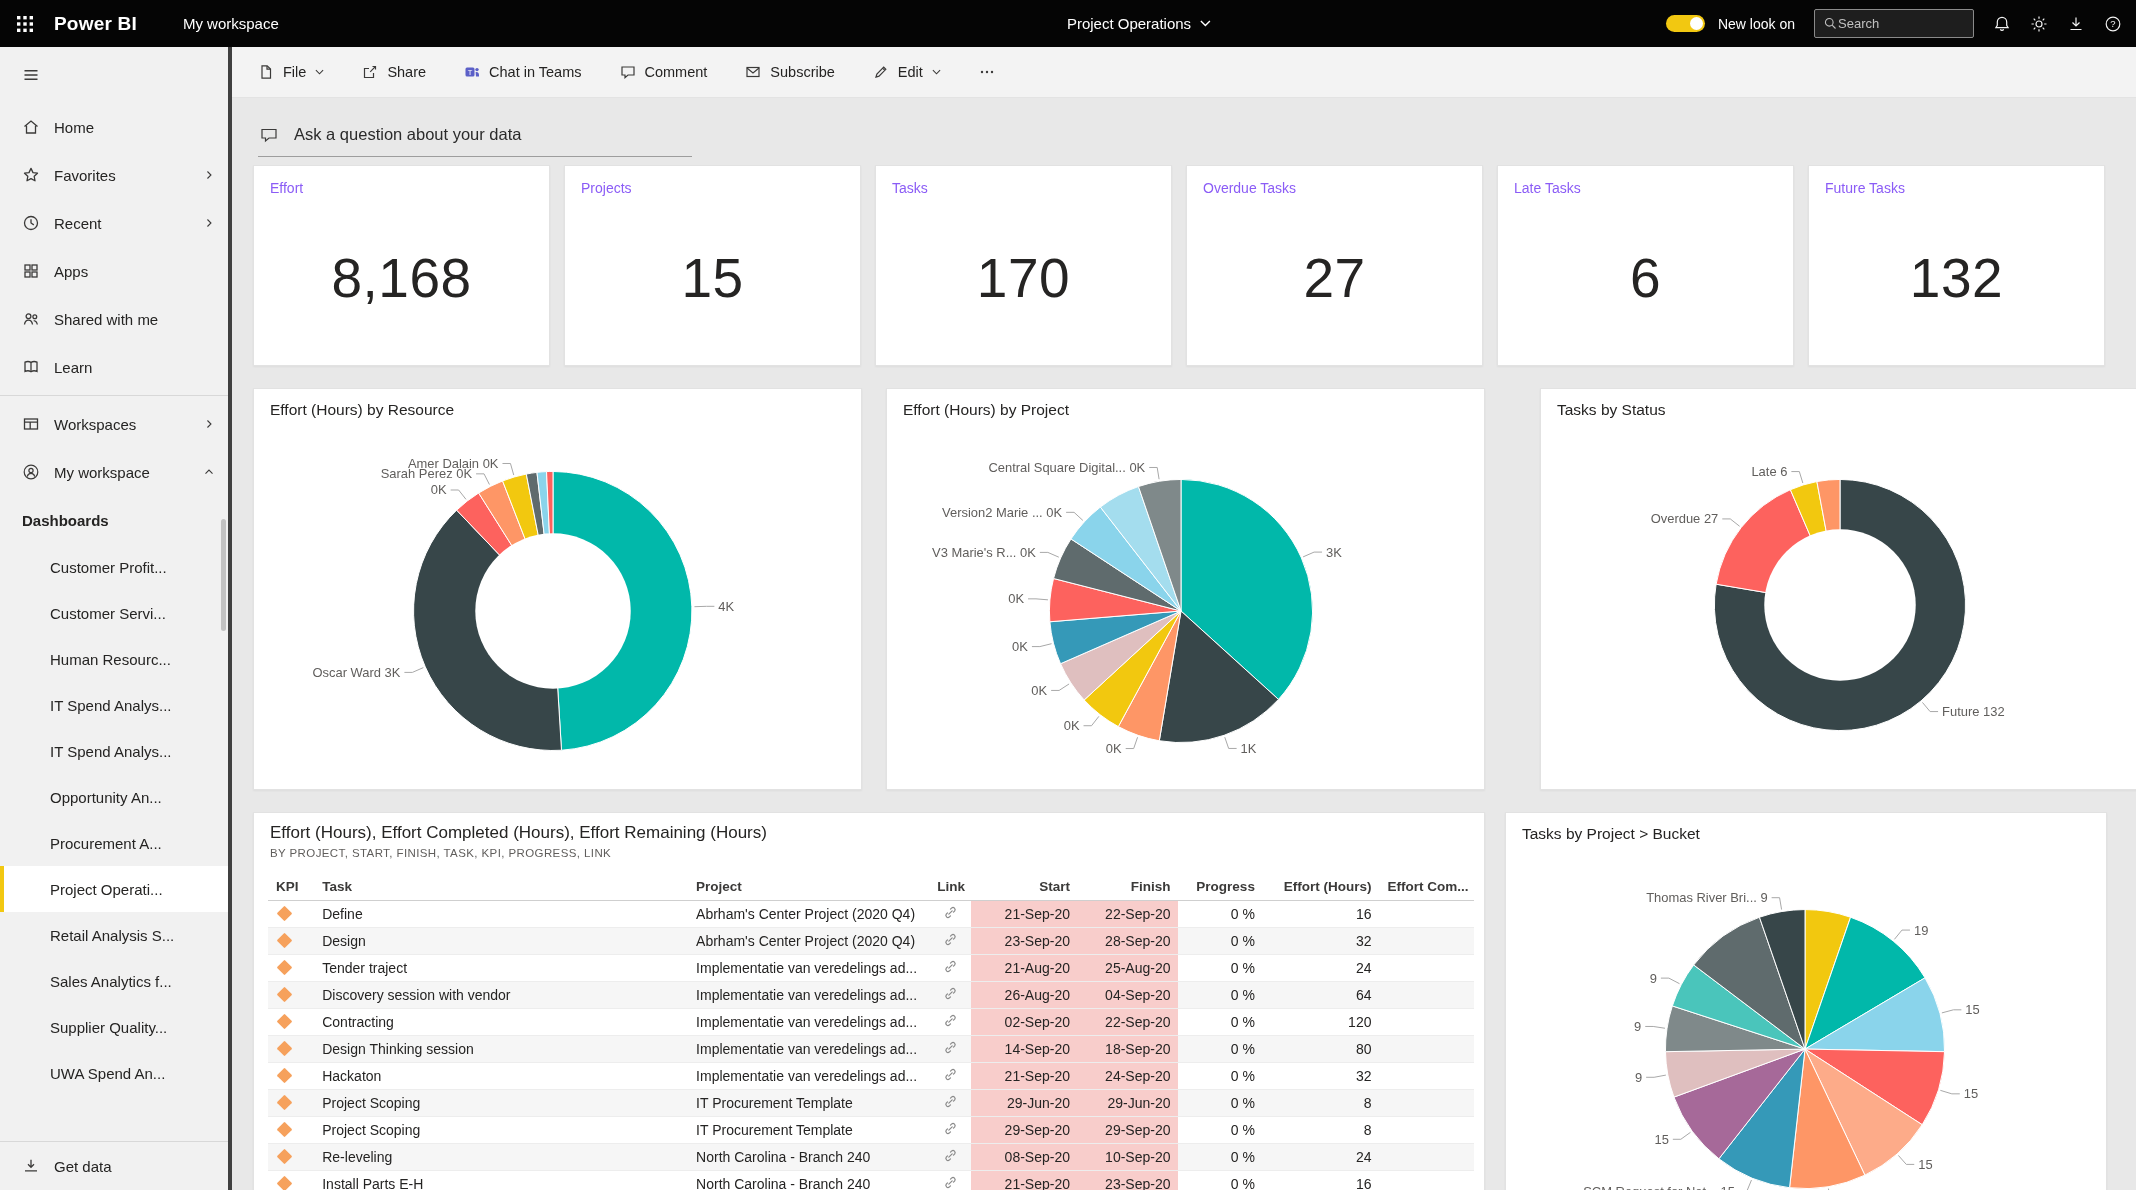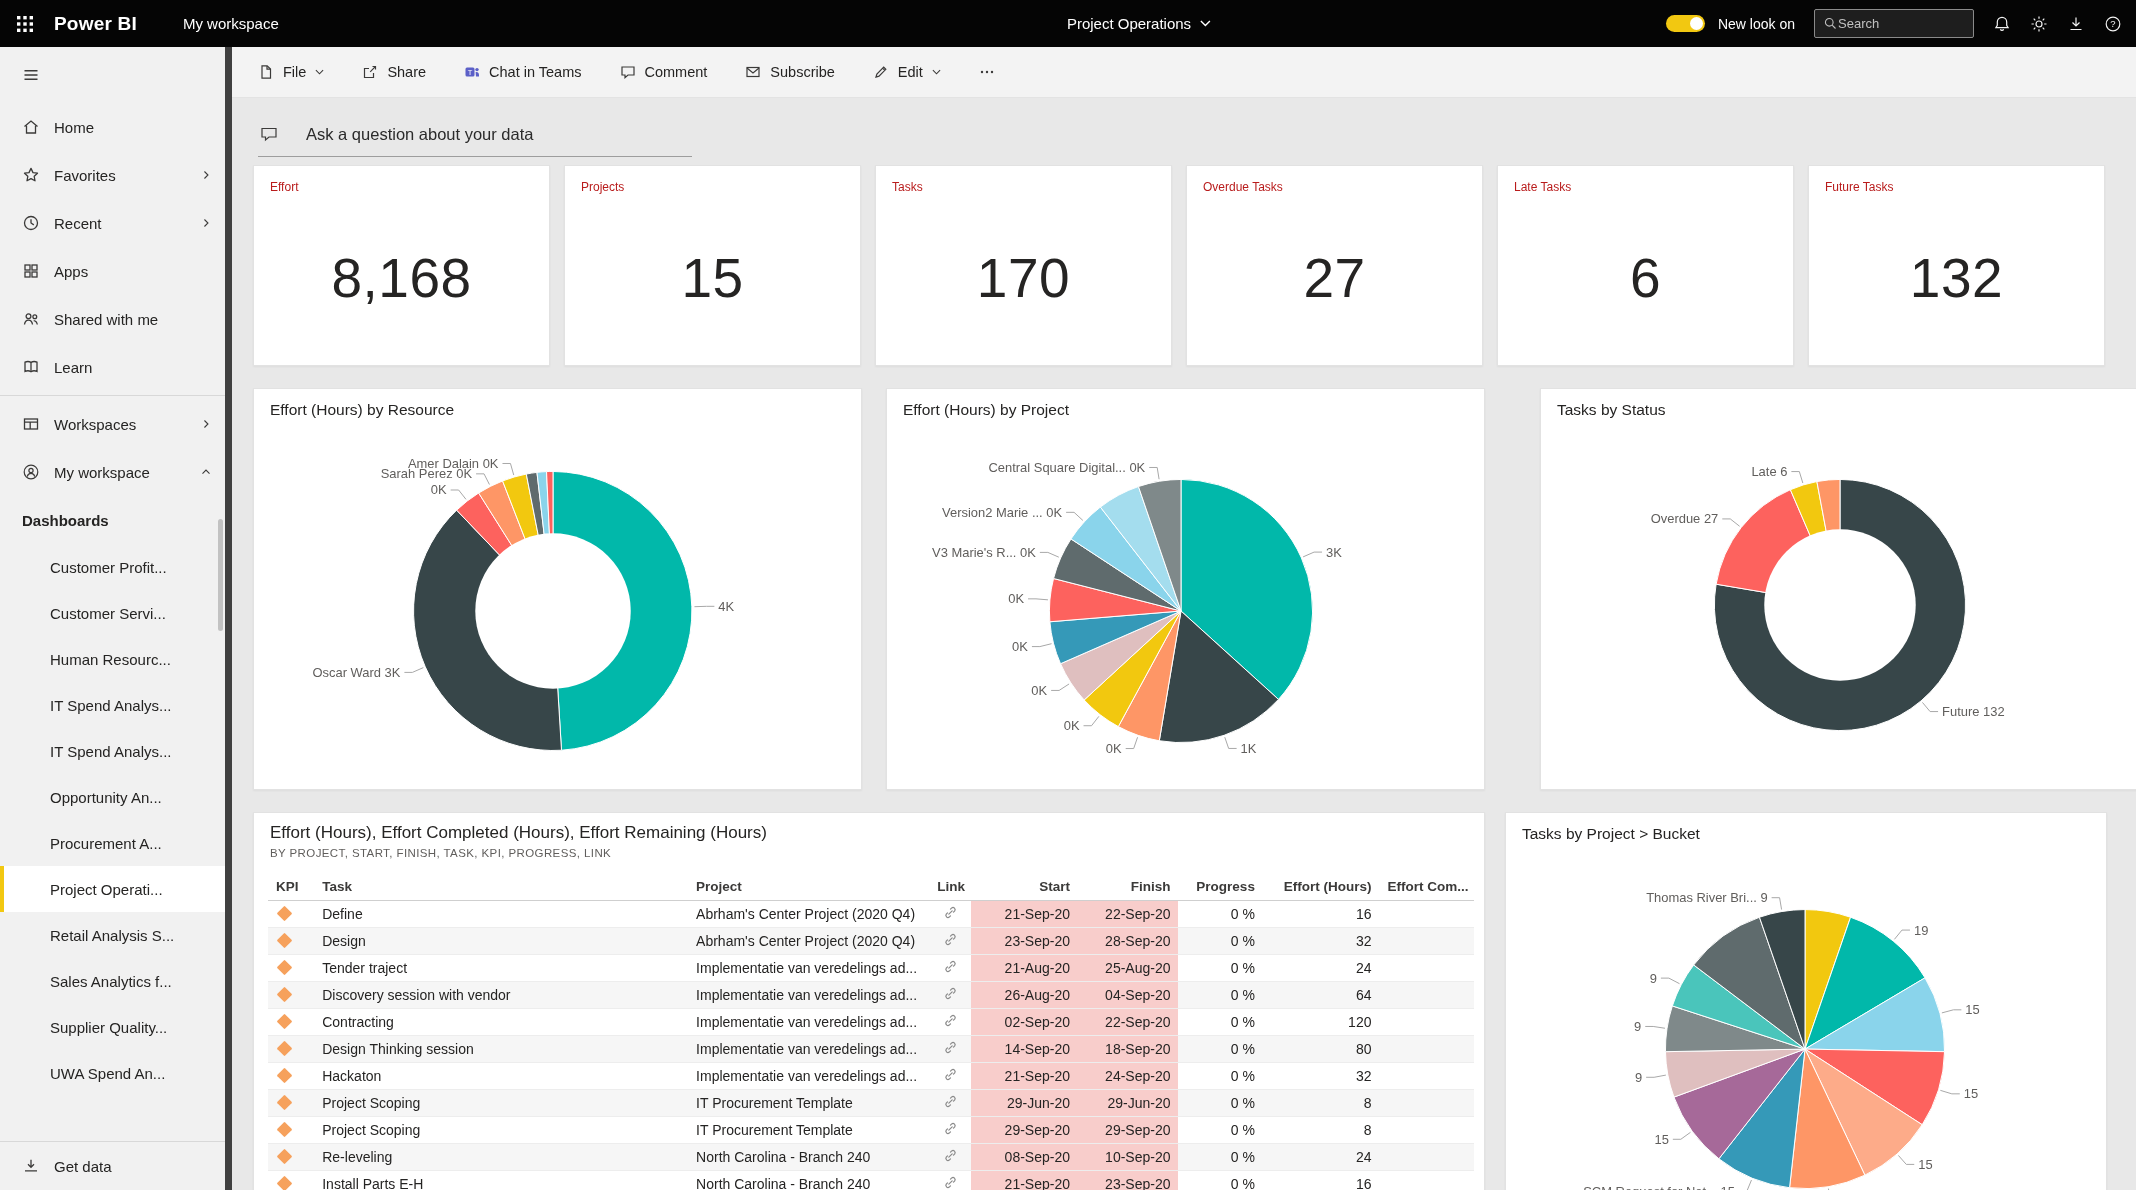--- a/index.html
+++ b/index.html
@@ -22,21 +22,21 @@
   .toggle{width:39px;height:17px;border-radius:9px;background:#F2C811;position:relative;cursor:pointer;}
   .toggle .knob{position:absolute;right:2px;top:2px;width:13px;height:13px;border-radius:50%;background:#fff;}
   .newlook-label{font-size:14px;margin-left:-6px;}
   .search{display:flex;align-items:center;width:160px;height:29px;background:#1e1e1e;
     border:1px solid #8a8a8a;border-radius:2px;padding:0 8px;box-sizing:border-box;cursor:text;}
   .search-ph{color:#c0c0c0;font-size:13px;}
   .tbicon{color:#fff;cursor:pointer;opacity:.95;}
 
   
   .sidebar{position:absolute;left:0;top:47px;bottom:0;width:232px;background:#f1f1f1;
-    border-right:7px solid #404040;overflow:hidden;z-index:20;box-sizing:border-box;}
+    border-right:4px solid #404040;overflow:hidden;z-index:20;box-sizing:border-box;}
   .nav-item{height:48px;display:flex;align-items:center;padding:0 12px 0 22px;gap:14px;font-size:15px;
     color:#252423;cursor:pointer;white-space:nowrap;}
   .nav-item .ic{color:#3b3a39;}
   .nav-item.hamb{height:56px;}
   .chev{margin-left:auto;color:#605E5C;}
   .nav-divider{height:1px;background:#d8d8d8;margin:4px 0;}
   .dash-label{height:48px;display:flex;align-items:center;padding-left:22px;font-size:15px;font-weight:700;}
   .dash-item{height:46px;display:flex;align-items:center;padding-left:46px;font-size:15px;cursor:pointer;
     border-left:4px solid transparent;white-space:nowrap;overflow:hidden;}
   .dash-item.selected{background:#ffffff;border-left-color:#F2C811;}
@@ -44,31 +44,31 @@
   .get-data{position:absolute;left:0;right:0;bottom:0;height:48px;display:flex;align-items:center;gap:14px;
     padding-left:22px;border-top:1px solid #d8d8d8;background:#f1f1f1;font-size:15px;cursor:pointer;}
   .get-data .ic{color:#3b3a39;}
 
   
   .canvas{position:absolute;left:232px;top:47px;right:0;bottom:0;background:#e8e8e8;overflow:hidden;}
   .toolbar{position:absolute;left:0;top:0;right:0;height:50px;background:#f3f3f3;border-bottom:1px solid #e3e3e3;
     display:flex;align-items:center;padding-left:26px;gap:38px;}
   .tb-item{display:flex;align-items:center;gap:9px;font-size:14.5px;color:#252423;cursor:pointer;justify-content:space-between;}
   .tb-item .ic16{color:#3b3a39;}
-  .qna{position:absolute;left:26px;top:72px;width:430px;display:flex;align-items:flex-start;gap:28px;
+  .qna{position:absolute;left:26px;top:72px;width:430px;display:flex;align-items:flex-end;gap:16px;
     border-bottom:1px solid #9d9d9d;padding:6px 2px 12px 2px;cursor:text;color:#2b2b2b;}
   .qna-text{font-size:16.5px;}
   .qna .ic18{color:#3b3a39;}
 
   .card{position:absolute;background:#fff;border:1px solid #e2e2e2;box-shadow:0 1px 2px rgba(0,0,0,.05);
     box-sizing:border-box;text-decoration:underline;}
   .kpi-row{position:absolute;left:21px;top:118px;width:1852px;height:201px;display:flex;gap:14px;}
   .kpi-card{position:relative;flex:1;background:#fff;border:1px solid #e2e2e2;box-shadow:0 1px 2px rgba(0,0,0,.05);
     box-sizing:border-box;cursor:pointer;}
-  .kpi-title{position:absolute;left:16px;top:14px;font-size:12px;color:#b91c1c;}
+  .kpi-title{position:absolute;left:16px;top:14px;font-size:14px;color:#8b5cf6;}
   .kpi-value{position:absolute;left:0;right:0;top:50%;transform:translateY(-32%);text-align:center;
     font-size:55px;color:#252423;letter-spacing:.5px;}
 
   .chart-title{position:absolute;left:16px;top:12px;font-size:15.5px;color:#252423;}
   svg.pie-svg{position:absolute;left:0;top:44px;width:100%;}
   .pie-svg text{font-size:13px;fill:#605E5C;font-family:"Liberation Sans","DejaVu Sans",sans-serif;}
 
   #chart-resource{left:21px;top:341px;width:609px;height:402px;}
   #chart-project{left:654px;top:341px;width:599px;height:402px;}
   #chart-status{left:1308px;top:341px;width:602px;height:402px;}

